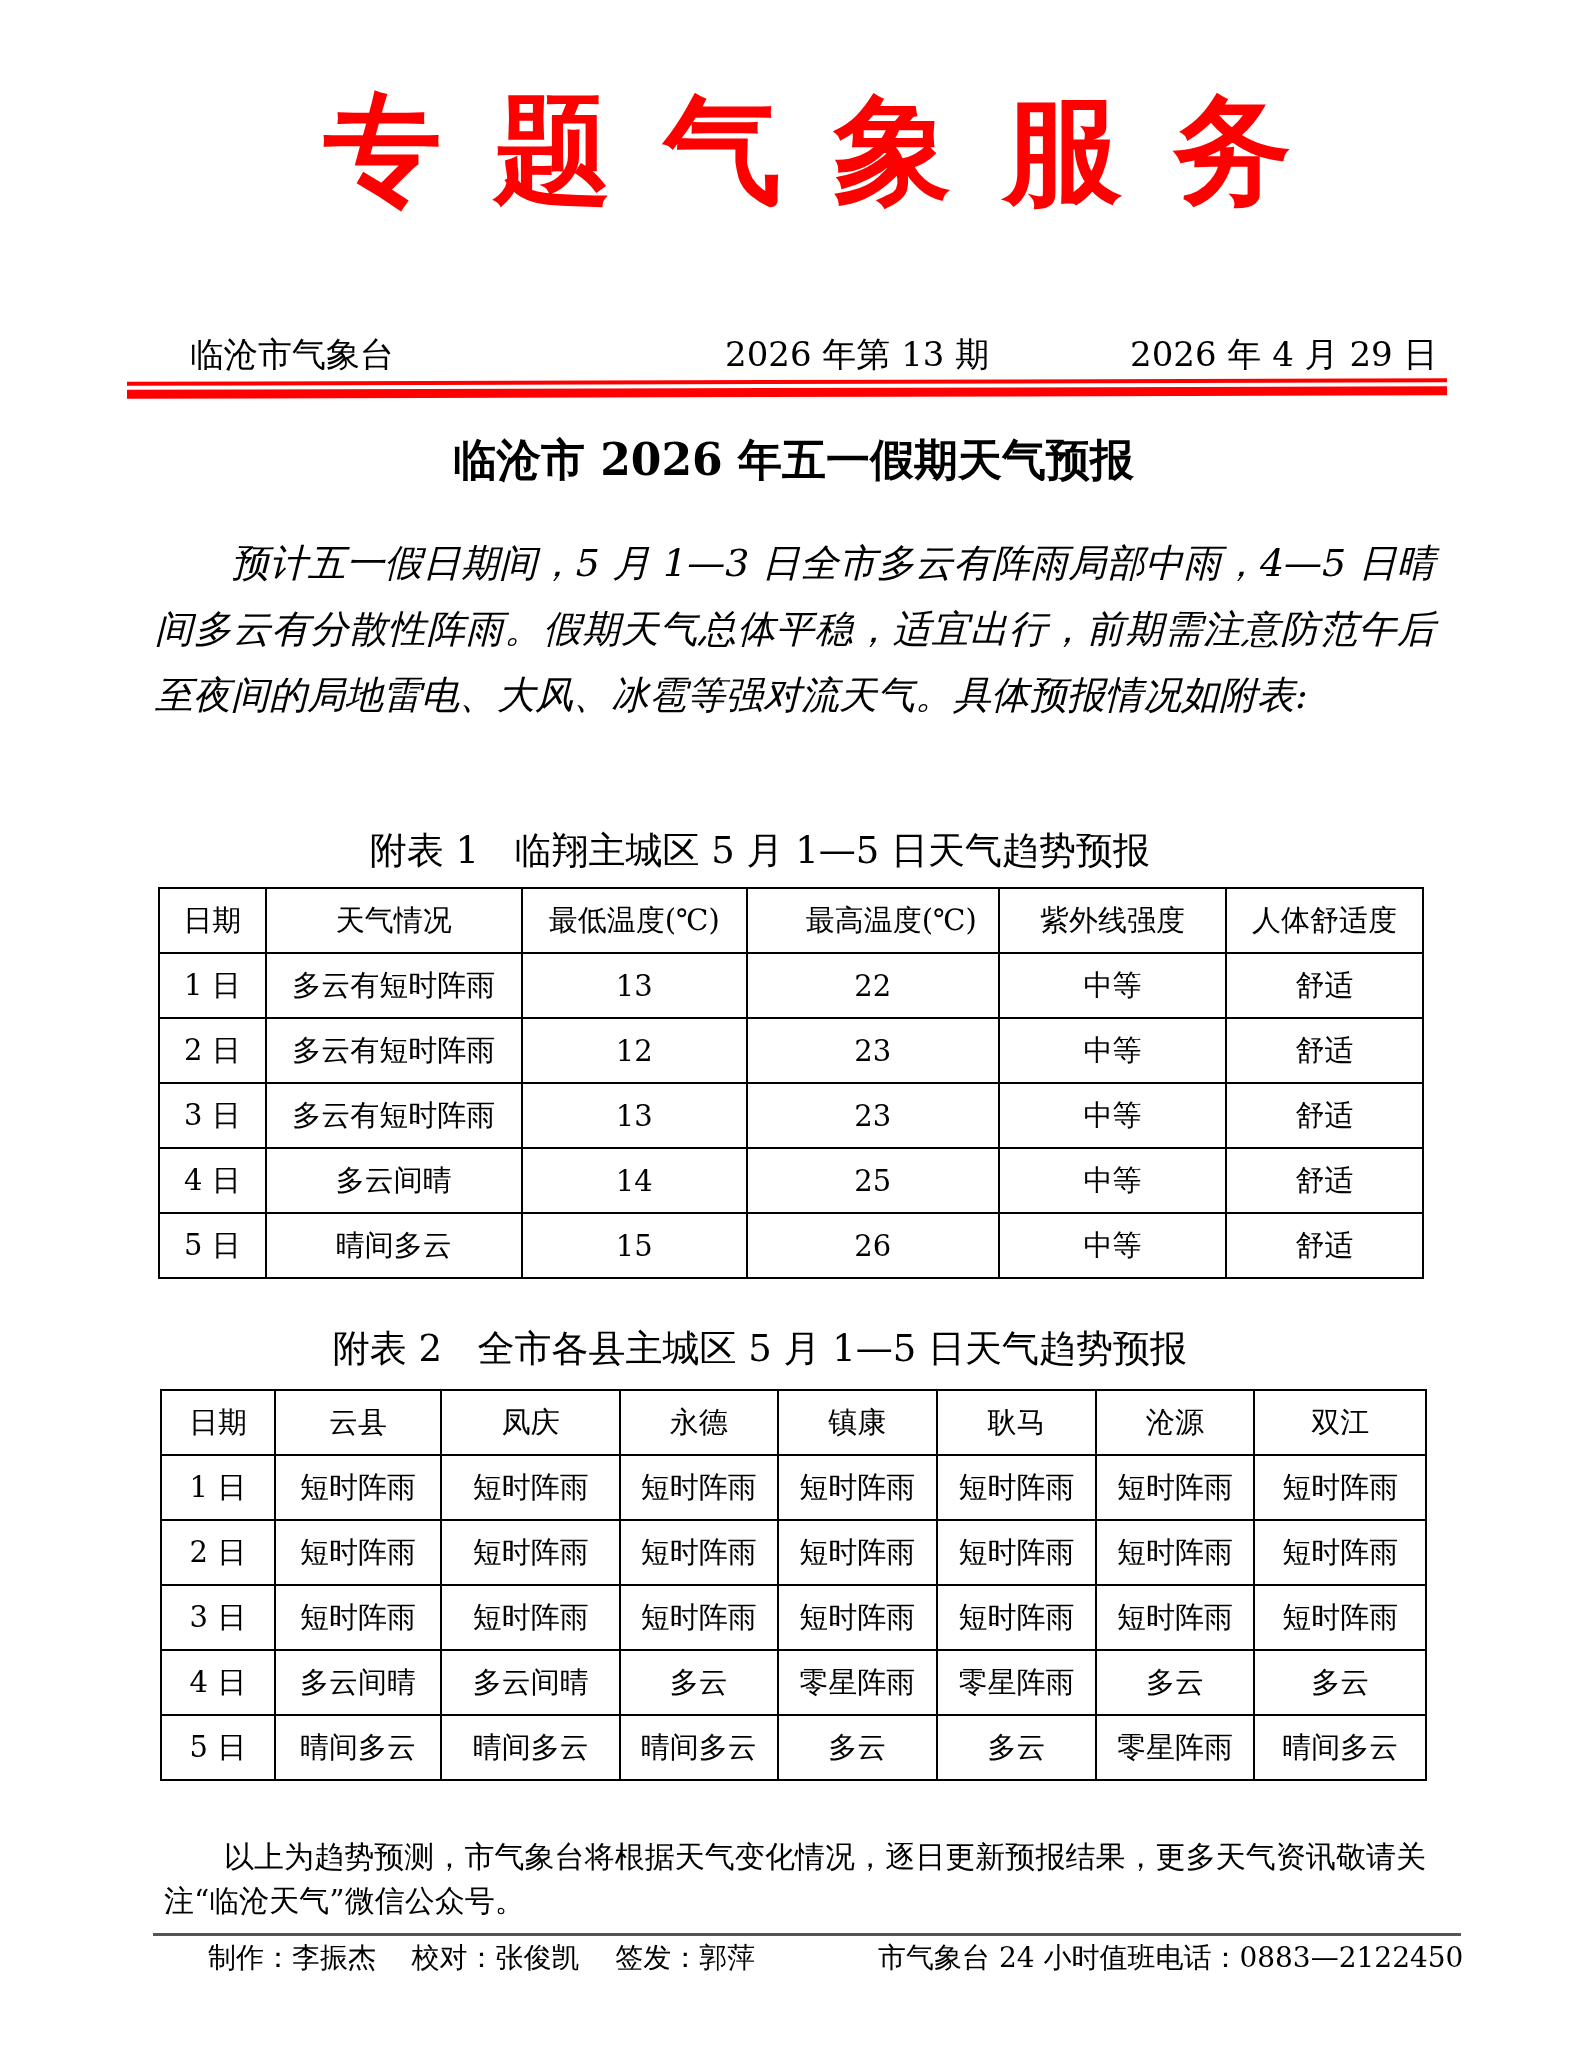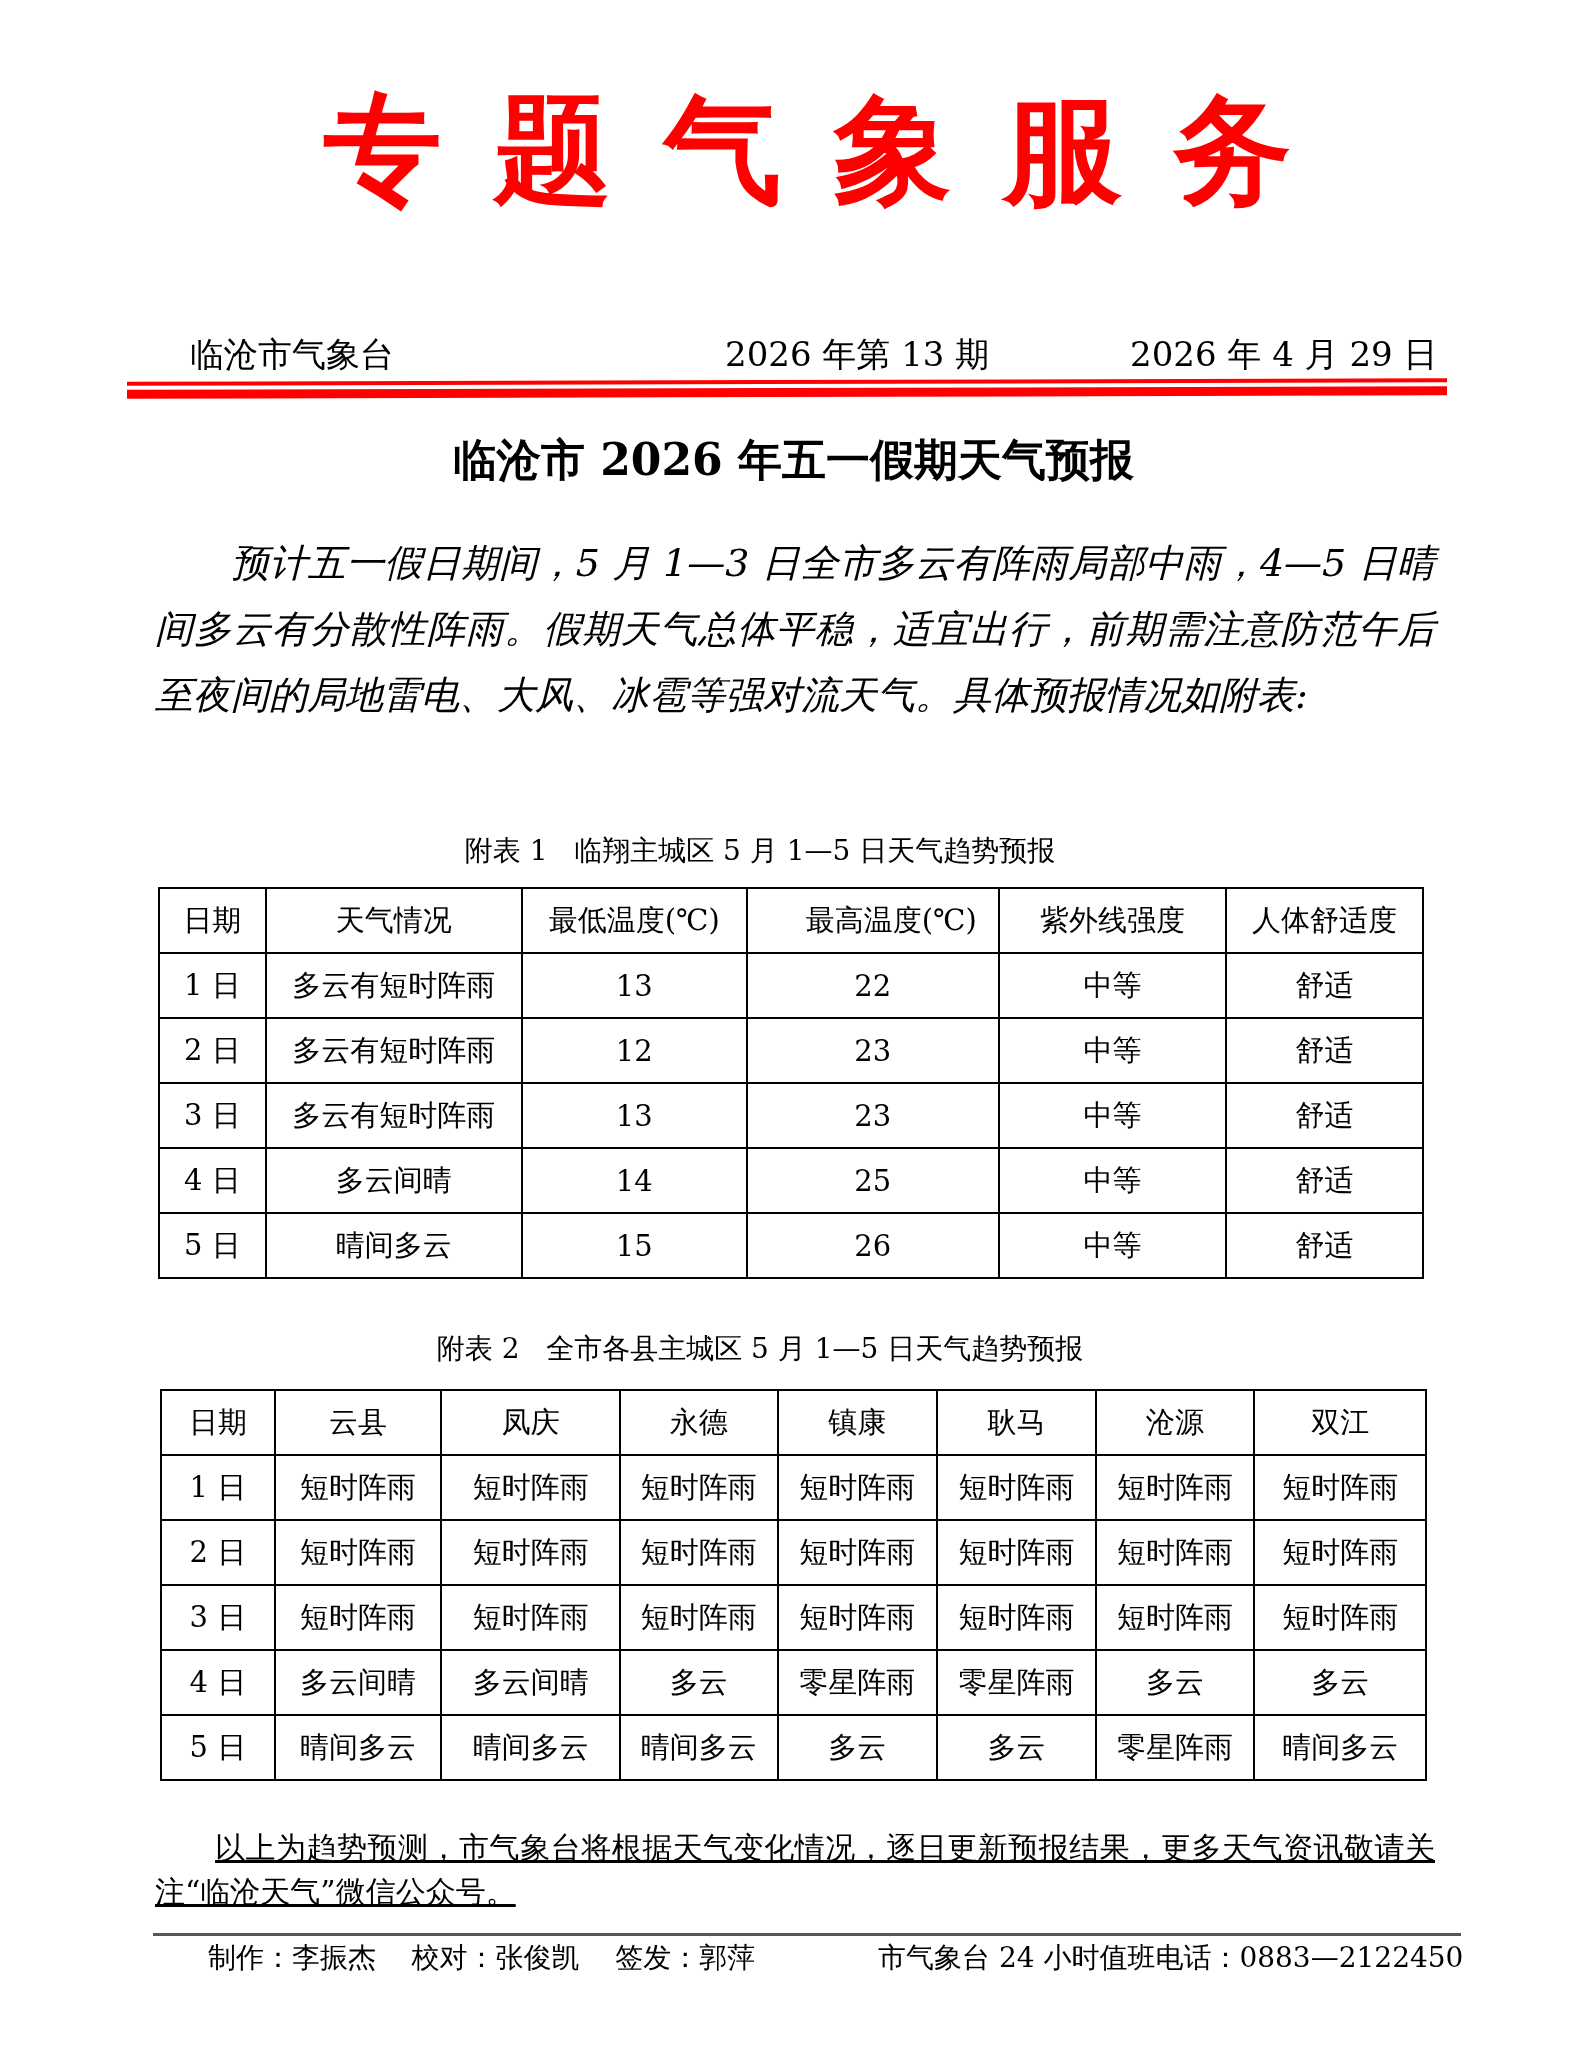--- a/index.html
+++ b/index.html
@@ -11,36 +11,36 @@
               font-size:118px; letter-spacing:52px; line-height:140px; padding-left:40px; }
   .meta { top:332px; font-size:34px; line-height:44px; white-space:nowrap; }
   .meta-left { left:190px; }
   .meta-center { left:725px; }
   .meta-right { left:1130px; }
   .redline-thin { left:127px; width:1320px; top:380px; height:4px; background:#ff0000; transform:rotate(-0.15deg); }
   .redline-thick { left:127px; width:1320px; top:388px; height:9px; background:#ff0000; transform:rotate(-0.15deg); }
   .doc-title { left:0; width:1587px; top:430px; text-align:center; font-size:44px; font-weight:bold; line-height:60px; }
   .body-text { left:155px; width:1280px; top:530px; font-size:38px; line-height:66px; text-align:justify; }
   .body-text p { margin:0; text-indent:2em;font-style:italic; }
-  .caption { left:0; width:1520px; text-align:center; font-size:28px; line-height:50px; white-space:pre; }
+  .caption { left:0; width:1520px; text-align:center; font-size:37px; line-height:50px; white-space:pre; }
   .cap1 { top:826px; }
   .cap2 { top:1324px; }
   table { position:absolute; border-collapse:collapse; font-size:29px; }
   td, th { border:2px solid #000; text-align:center; font-weight:normal; padding:0; }
   .t1 { left:158px; top:887px; width:1266px; }
   .t1 tr { height:65px; }
   .t2 { left:160px; top:1389px; width:1267px; }
   .t2 tr { height:65px; }
   .t1 .c0 { width:108px; } .t1 .c1 { width:264px; } .t1 .c2 { width:230px; }
   .t1 .c3 { width:220px;padding-left:37px; } .t1 .c4 { width:234px; } .t1 .c5 { width:202px; }
   .t2 .c0 { width:112px; } .t2 .c1 { width:165px; } .t2 .c2 { width:177px; }
   .t2 .c3 { width:156px; } .t2 .c4 { width:158px; } .t2 .c5 { width:157px; }
   .t2 .c6 { width:157px; } .t2 .c7 { width:170px; }
   .note { left:155px; width:1280px; top:1826px; font-size:30px; line-height:44px; text-align:justify; }
-  .note p { margin:0; text-indent:2em;text-decoration:underline; }
+  .note p { margin:9px; text-indent:2em; }
   .footer-line { left:153px; width:1308px; top:1933px; height:3px; background:#555; }
   .footer { top:1938px; font-size:28px; line-height:40px; white-space:pre; }
   .footer-left { left:208px; }
   .footer-right { left:878px; }
 </style>
 </head>
 <body>
 
 <div class="abs masthead">专题气象服务</div>
 

